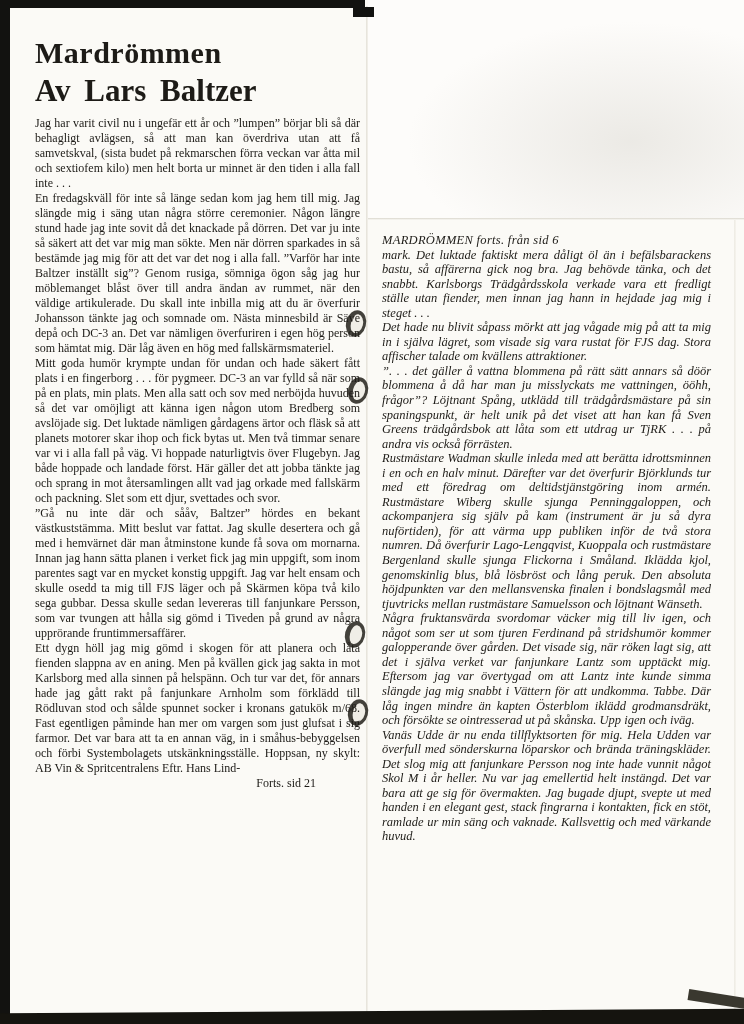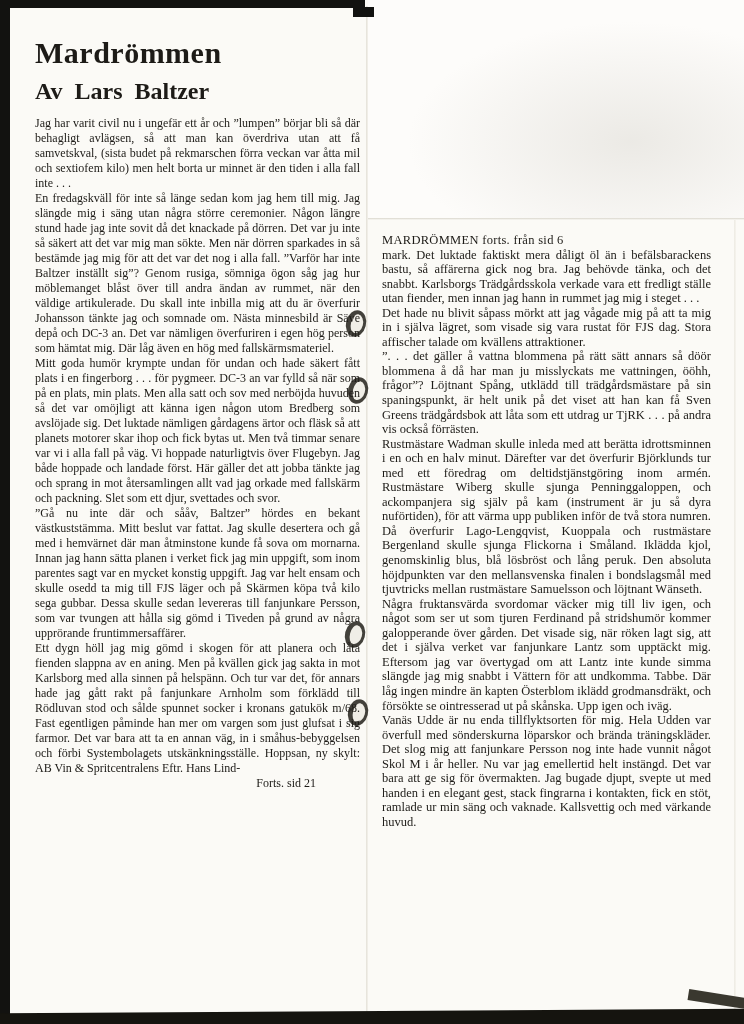--- a/index.html
+++ b/index.html
@@ -36,28 +36,28 @@
   
   .hole { position: absolute; width: 12px; height: 19px; border-radius: 50%;
           border: 4px solid #34322c; background: #f0eee6; transform: rotate(14deg);
           border-left-width: 5px; border-right-width: 3px; opacity: 0.92; }
 
   
   .col-left  { position: absolute; left: 35px;  top: 34px;  width: 325px; }
   .col-right { position: absolute; left: 382px; top: 233px; width: 329px; }
 
   .title { font-size: 30px; font-weight: bold; line-height: 38px; letter-spacing: 0.5px; margin: 0; }
-  .byline { font-size: 24px; font-weight: bold; line-height: 24px; margin: 7px 0 0 0; word-spacing: 6px; }
+  .byline { font-size: 31px; font-weight: bold; line-height: 24px; margin: 7px 0 0 0; word-spacing: 6px; }
   .yearline { font-size: 23px; font-weight: bold; line-height: 24px; margin: 1px 0 0 0; word-spacing: 4px; }
 
   .bodytext { margin-top: 13px; font-size: 12px; line-height: 15px; text-align: justify; }
   .bodytext p { margin: 0; }
   .forts { text-align: right; padding-right: 44px; }
 
-  .col-right { font-size: 12.5px; line-height: 14.55px; text-align: justify; }
+  .col-right { font-size: 12.5px; line-height: 14.55px; text-align: justify; font-style: italic; }
   .col-right p { margin: 0; }
   .col-header { margin-bottom: 1px; letter-spacing: 0.3px; }
   .pageno { text-align: right; padding-right: 80px; font-weight: bold; font-size: 12.5px; margin-top: 14px; }
 </style>
 </head>
 <body>
 
 <div class="scan">
 
   <div class="sheet-top-right"></div>
@@ -83,21 +83,21 @@
       <p>En fredagskväll för inte så länge sedan kom jag hem till mig. Jag slängde mig i säng utan några större ceremonier. Någon längre stund hade jag inte sovit då det knackade på dörren. Det var ju inte så säkert att det var mig man sökte. Men när dörren sparkades in så bestämde jag mig för att det var det nog i alla fall. ”Varför har inte Baltzer inställt sig”? Genom rusiga, sömniga ögon såg jag hur möblemanget blåst över till andra ändan av rummet, när den väldige artikulerade. Du skall inte inbilla mig att du är överfurir Johansson tänkte jag och somnade om. Nästa minnesbild är Säve depå och DC-3 an. Det var nämligen överfuriren i egen hög person som hämtat mig. Där låg även en hög med fallskärmsmateriel.</p>
       <p>Mitt goda humör krympte undan för undan och hade säkert fått plats i en fingerborg . . . för pygmeer. DC-3 an var fylld så när som på en plats, min plats. Men alla satt och sov med nerböjda huvuden så det var omöjligt att känna igen någon utom Bredberg som avslöjade sig. Det luktade nämligen gårdagens ärtor och fläsk så att planets motorer skar ihop och fick bytas ut. Men två timmar senare var vi i alla fall på väg. Vi hoppade naturligtvis över Flugebyn. Jag både hoppade och landade först. Här gäller det att jobba tänkte jag och sprang in mot återsamlingen allt vad jag orkade med fallskärm och packning. Slet som ett djur, svettades och svor.</p>
       <p>”Gå nu inte där och sååv, Baltzer” hördes en bekant västkuststämma. Mitt beslut var fattat. Jag skulle desertera och gå med i hemvärnet där man åtminstone kunde få sova om mornarna. Innan jag hann sätta planen i verket fick jag min uppgift, som inom parentes sagt var en mycket konstig uppgift. Jag var helt ensam och skulle osedd ta mig till FJS läger och på Skärmen köpa två kilo sega gubbar. Dessa skulle sedan levereras till fanjunkare Persson, som var tvungen att hålla sig gömd i Tiveden på grund av några upprörande fruntimmersaffärer.</p>
       <p>Ett dygn höll jag mig gömd i skogen för att planera och låta fienden slappna av en aning. Men på kvällen gick jag sakta in mot Karlsborg med alla sinnen på helspänn. Och tur var det, för annars hade jag gått rakt på fanjunkare Arnholm som förklädd till Rödluvan stod och sålde spunnet socker i kronans gatukök m/68. Fast egentligen påminde han mer om vargen som just glufsat i sig farmor. Det var bara att ta en annan väg, in i småhus-bebyggelsen och förbi Systembolagets utskänkningsställe. Hoppsan, ny skylt: AB Vin &amp; Spritcentralens Eftr. Hans Lind-</p>
       <p class="forts">Forts. sid 21</p>
     </div>
   </div>
 
   <div class="col-right">
     <p class="col-header">MARDRÖMMEN forts. från sid 6</p>
-    <p>mark. Det luktade faktiskt mera dåligt öl än i befälsbarackens bastu, så affärerna gick nog bra. Jag behövde tänka, och det snabbt. Karlsborgs Trädgårdsskola verkade vara ett fredligt ställe utan fiender, men innan jag hann in rummet jag mig i steget . . .</p>
+    <p>mark. Det luktade faktiskt mera dåligt öl än i befälsbarackens bastu, så affärerna gick nog bra. Jag behövde tänka, och det snabbt. Karlsborgs Trädgårdsskola verkade vara ett fredligt ställe utan fiender, men innan jag hann in hejdade jag mig i steget . . .</p>
     <p>Det hade nu blivit såpass mörkt att jag vågade mig på att ta mig in i själva lägret, som visade sig vara rustat för FJS dag. Stora affischer talade om kvällens attraktioner.</p>
     <p>”. . . det gäller å vattna blommena på rätt sätt annars så döör blommena å då har man ju misslyckats me vattningen, ööhh, frågor”? Löjtnant Spång, utklädd till trädgårdsmästare på sin spaningspunkt, är helt unik på det viset att han kan få Sven Greens trädgårdsbok att låta som ett utdrag ur TjRK . . . på andra vis också förrästen.</p>
     <p>Rustmästare Wadman skulle inleda med att berätta idrottsminnen i en och en halv minut. Därefter var det överfurir Björklunds tur med ett föredrag om deltidstjänstgöring inom armén. Rustmästare Wiberg skulle sjunga Penninggaloppen, och ackompanjera sig själv på kam (instrument är ju så dyra nuförtiden), för att värma upp publiken inför de två stora numren. Då överfurir Lago-Lengqvist, Kuoppala och rustmästare Bergenland skulle sjunga Flickorna i Småland. Iklädda kjol, genomskinlig blus, blå lösbröst och lång peruk. Den absoluta höjdpunkten var den mellansvenska finalen i bondslagsmål med tjuvtricks mellan rustmästare Samuelsson och löjtnant Wänseth.</p>
     <p>Några fruktansvärda svordomar väcker mig till liv igen, och något som ser ut som tjuren Ferdinand på stridshumör kommer galopperande över gården. Det visade sig, när röken lagt sig, att det i själva verket var fanjunkare Lantz som upptäckt mig. Eftersom jag var övertygad om att Lantz inte kunde simma slängde jag mig snabbt i Vättern för att undkomma. Tabbe. Där låg ingen mindre än kapten Österblom iklädd grodmansdräkt, och försökte se ointresserad ut på skånska. Upp igen och iväg.</p>
     <p>Vanäs Udde är nu enda tillflyktsorten för mig. Hela Udden var överfull med sönderskurna löparskor och brända träningskläder. Det slog mig att fanjunkare Persson nog inte hade vunnit något Skol M i år heller. Nu var jag emellertid helt instängd. Det var bara att ge sig för övermakten. Jag bugade djupt, svepte ut med handen i en elegant gest, stack fingrarna i kontakten, fick en stöt, ramlade ur min säng och vaknade. Kallsvettig och med värkande huvud.</p>
   </div>
 
 </div>
 
 </body></html>

